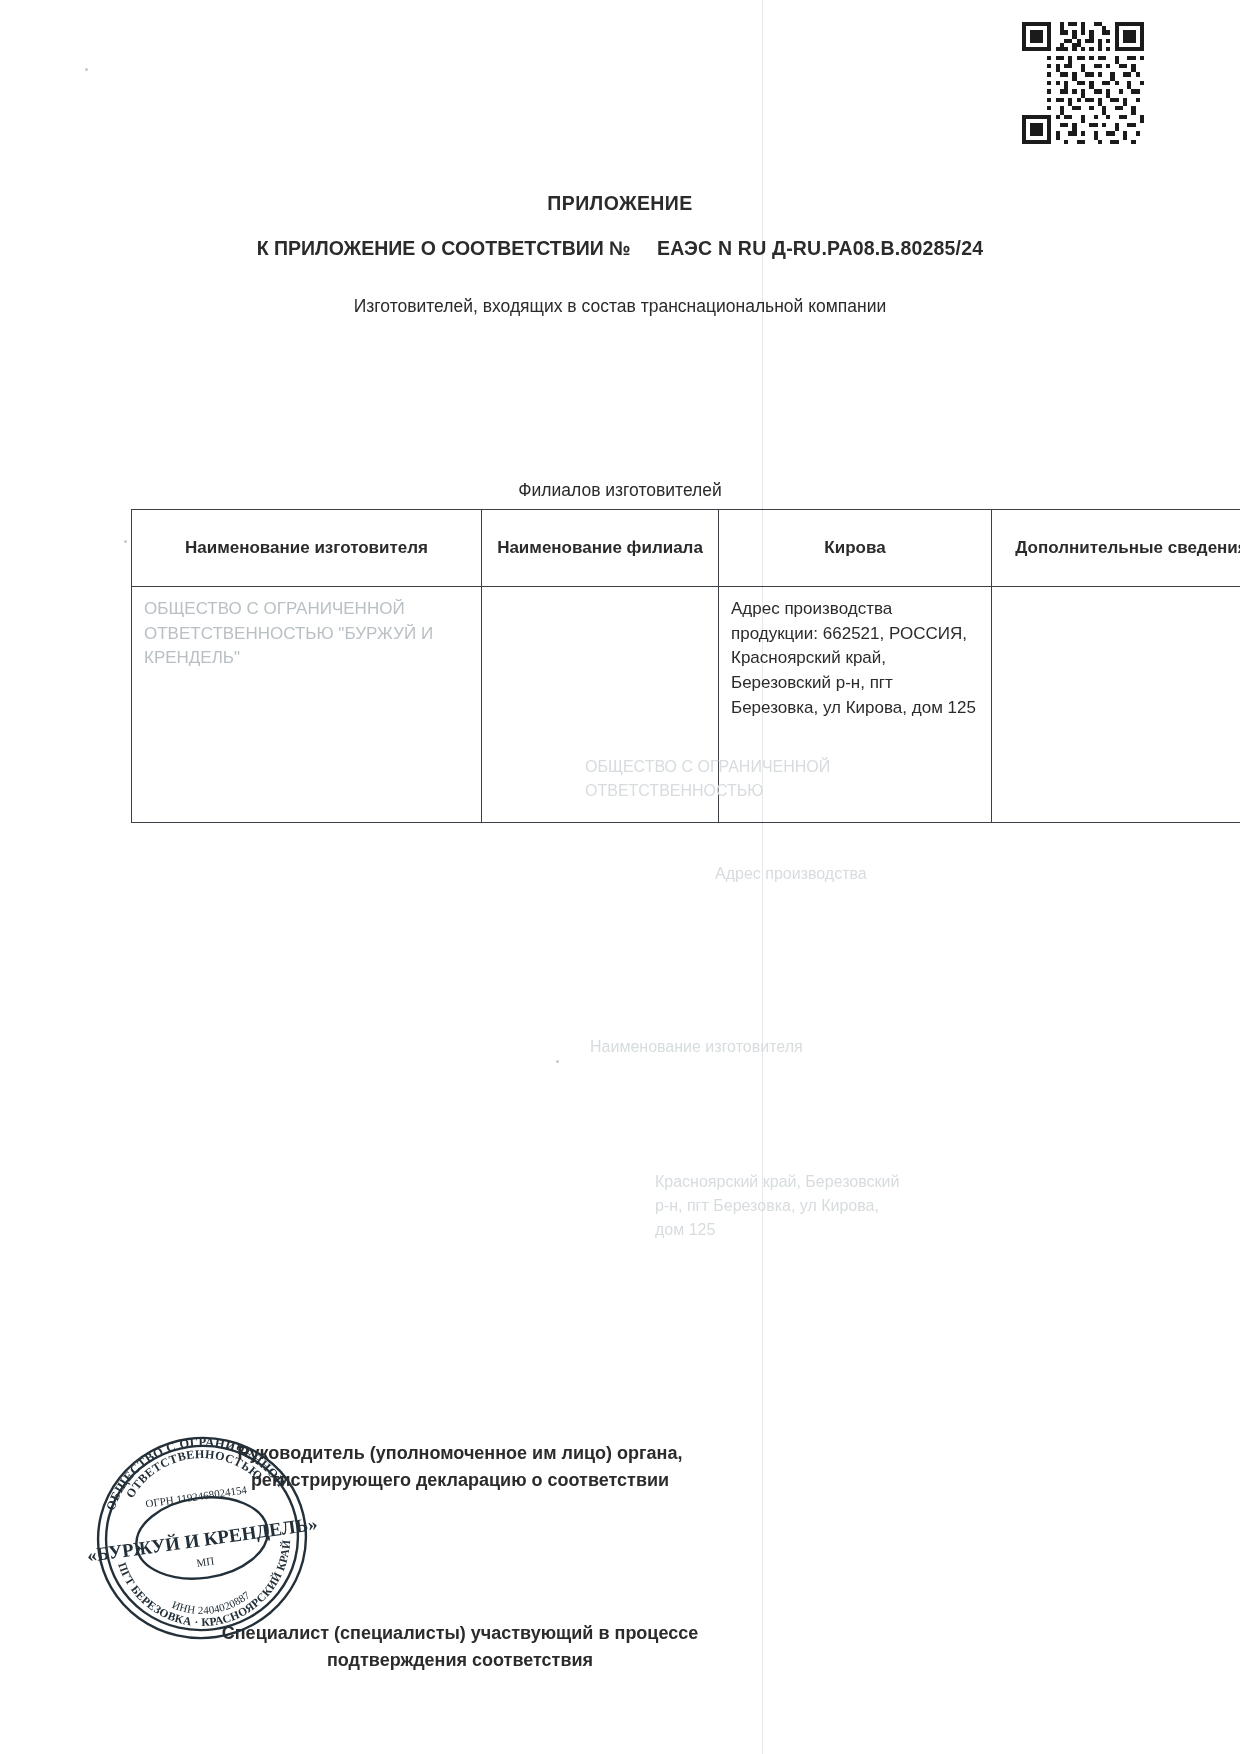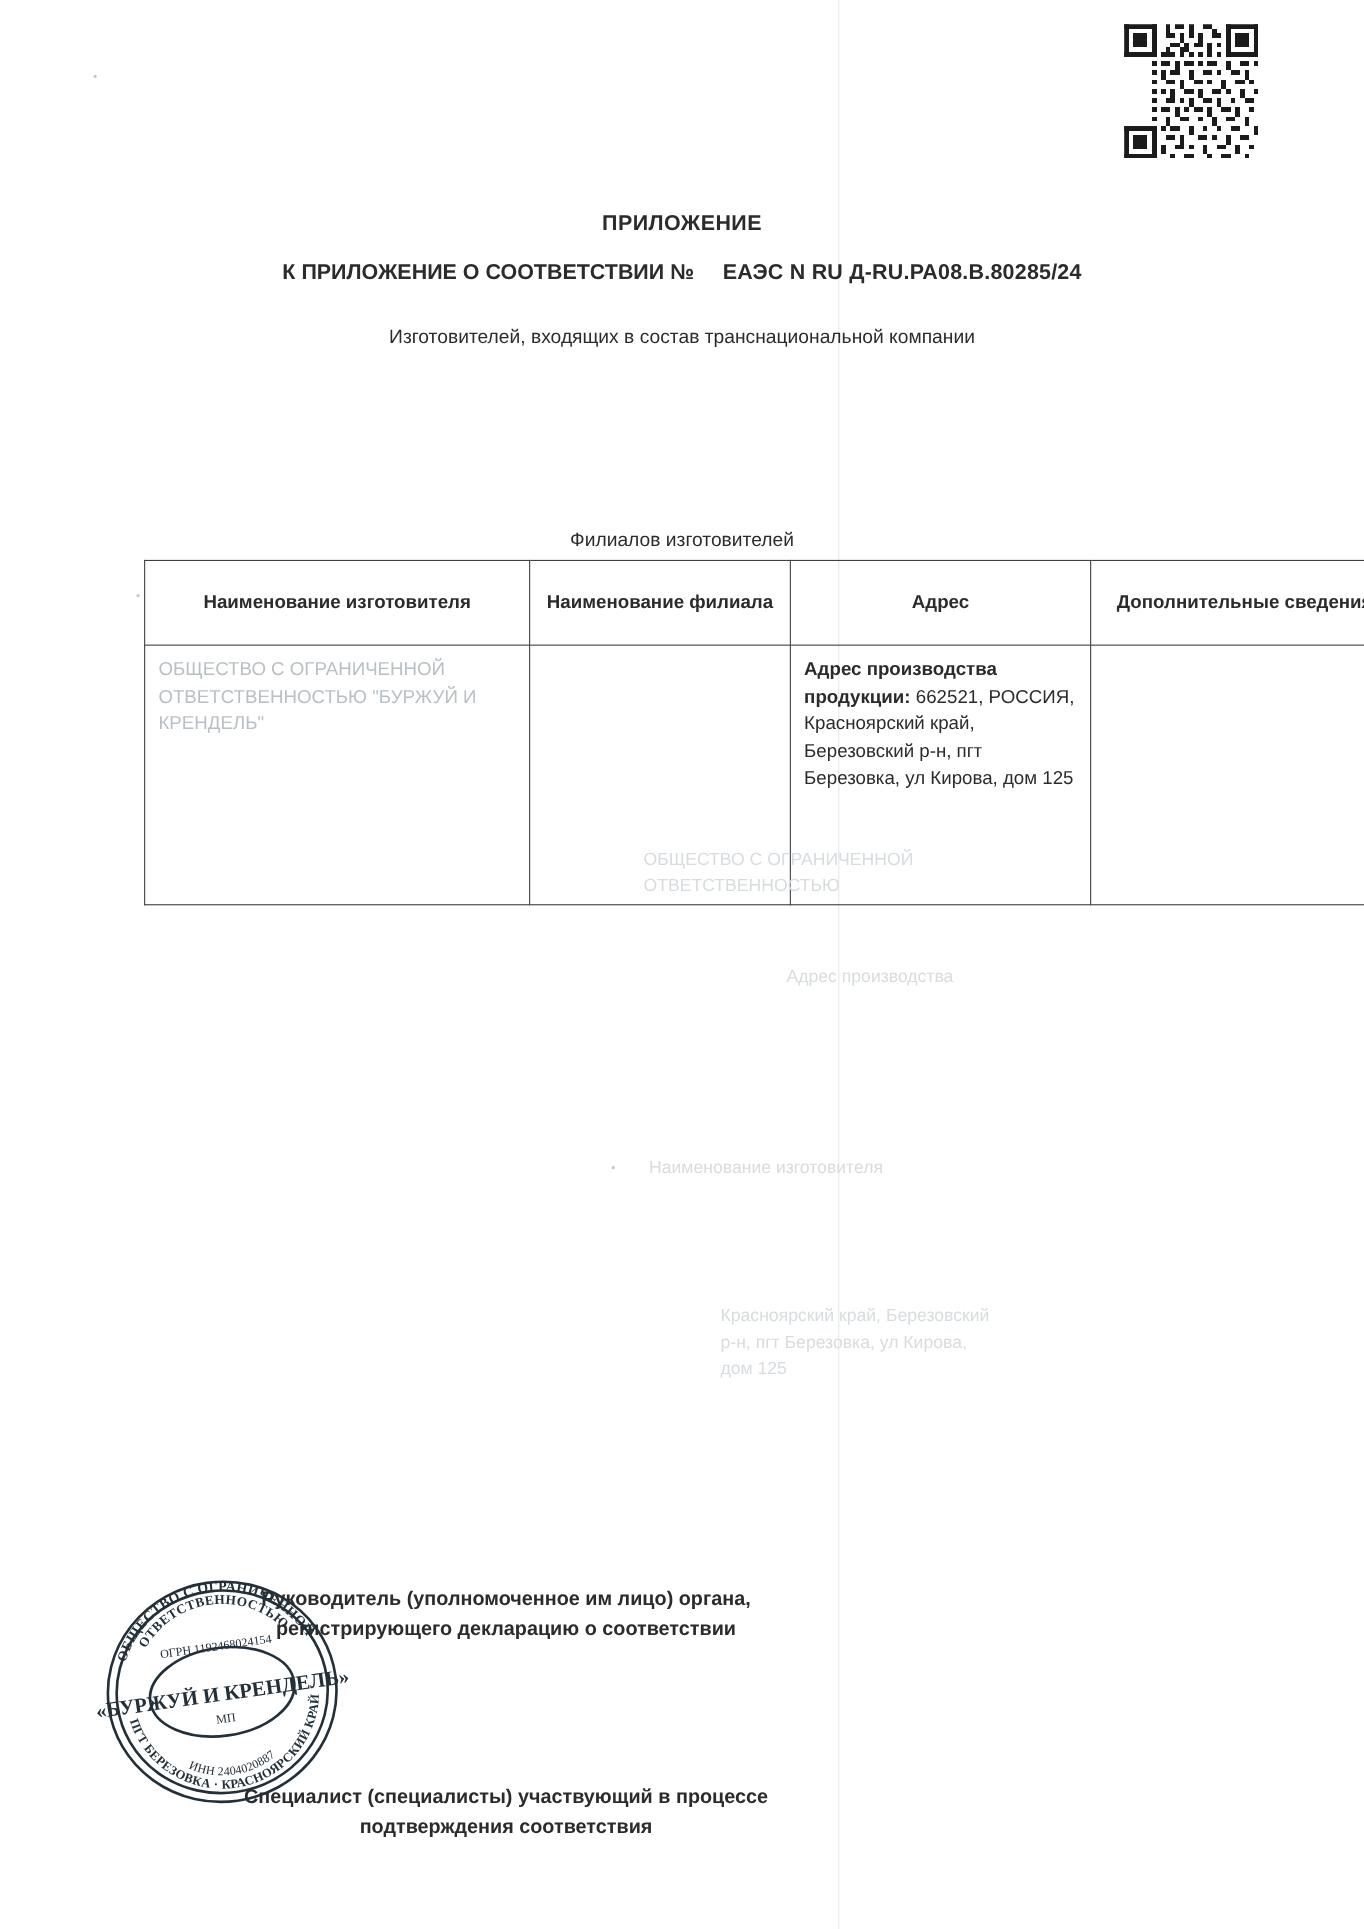--- a/index.html
+++ b/index.html
@@ -121,31 +121,30 @@
     height: 215px;
   }
   .c1 { width: 325px; }
   .c2 { width: 212px; }
   .c3 { width: 248px; }
   .c4 { width: 255px; }
 
   .faded {
     color: #b9c0c4;
   }
-  .addr b { font-weight: bold; }
+  .addr b { font-weight: normal; }
 
   
   .ghost {
     position: absolute;
     color: #d7dcdf;
     font-size: 16px;
     line-height: 1.5;
     user-select: none;
     pointer-events: none;
-    margin-top: 15px;
   }
   .ghost-a { top: 755px; left: 585px; width: 270px; }
   .ghost-b { top: 862px; left: 715px; width: 190px; }
   .ghost-c { top: 1035px; left: 590px; width: 300px; }
   .ghost-d { top: 1095px; left: 660px; width: 240px; }
   .ghost-e { top: 1170px; left: 655px; width: 250px; }
 
   
   .sigblock {
     position: absolute;
@@ -329,21 +328,21 @@
 
   <div class="note">Изготовителей, входящих в состав транснациональной компании</div>
 
   <div class="tablecap">Филиалов изготовителей</div>
 
   <table class="tbl">
     <thead>
       <tr>
         <th class="c1">Наименование изготовителя</th>
         <th class="c2">Наименование филиала</th>
-        <th class="c3">Адрес</th>
+        <th class="c3">Кирова</th>
         <th class="c4">Дополнительные сведения</th>
       </tr>
     </thead>
     <tbody>
       <tr>
         <td class="c1 faded">ОБЩЕСТВО С ОГРАНИЧЕННОЙ ОТВЕТСТВЕННОСТЬЮ "БУРЖУЙ И КРЕНДЕЛЬ"</td>
         <td class="c2"></td>
         <td class="c3 addr"><b>Адрес производства продукции:</b> <span>662521, РОССИЯ, Красноярский край, Березовский р-н, пгт Березовка, ул Кирова, дом 125</span></td>
         <td class="c4"></td>
       </tr>

